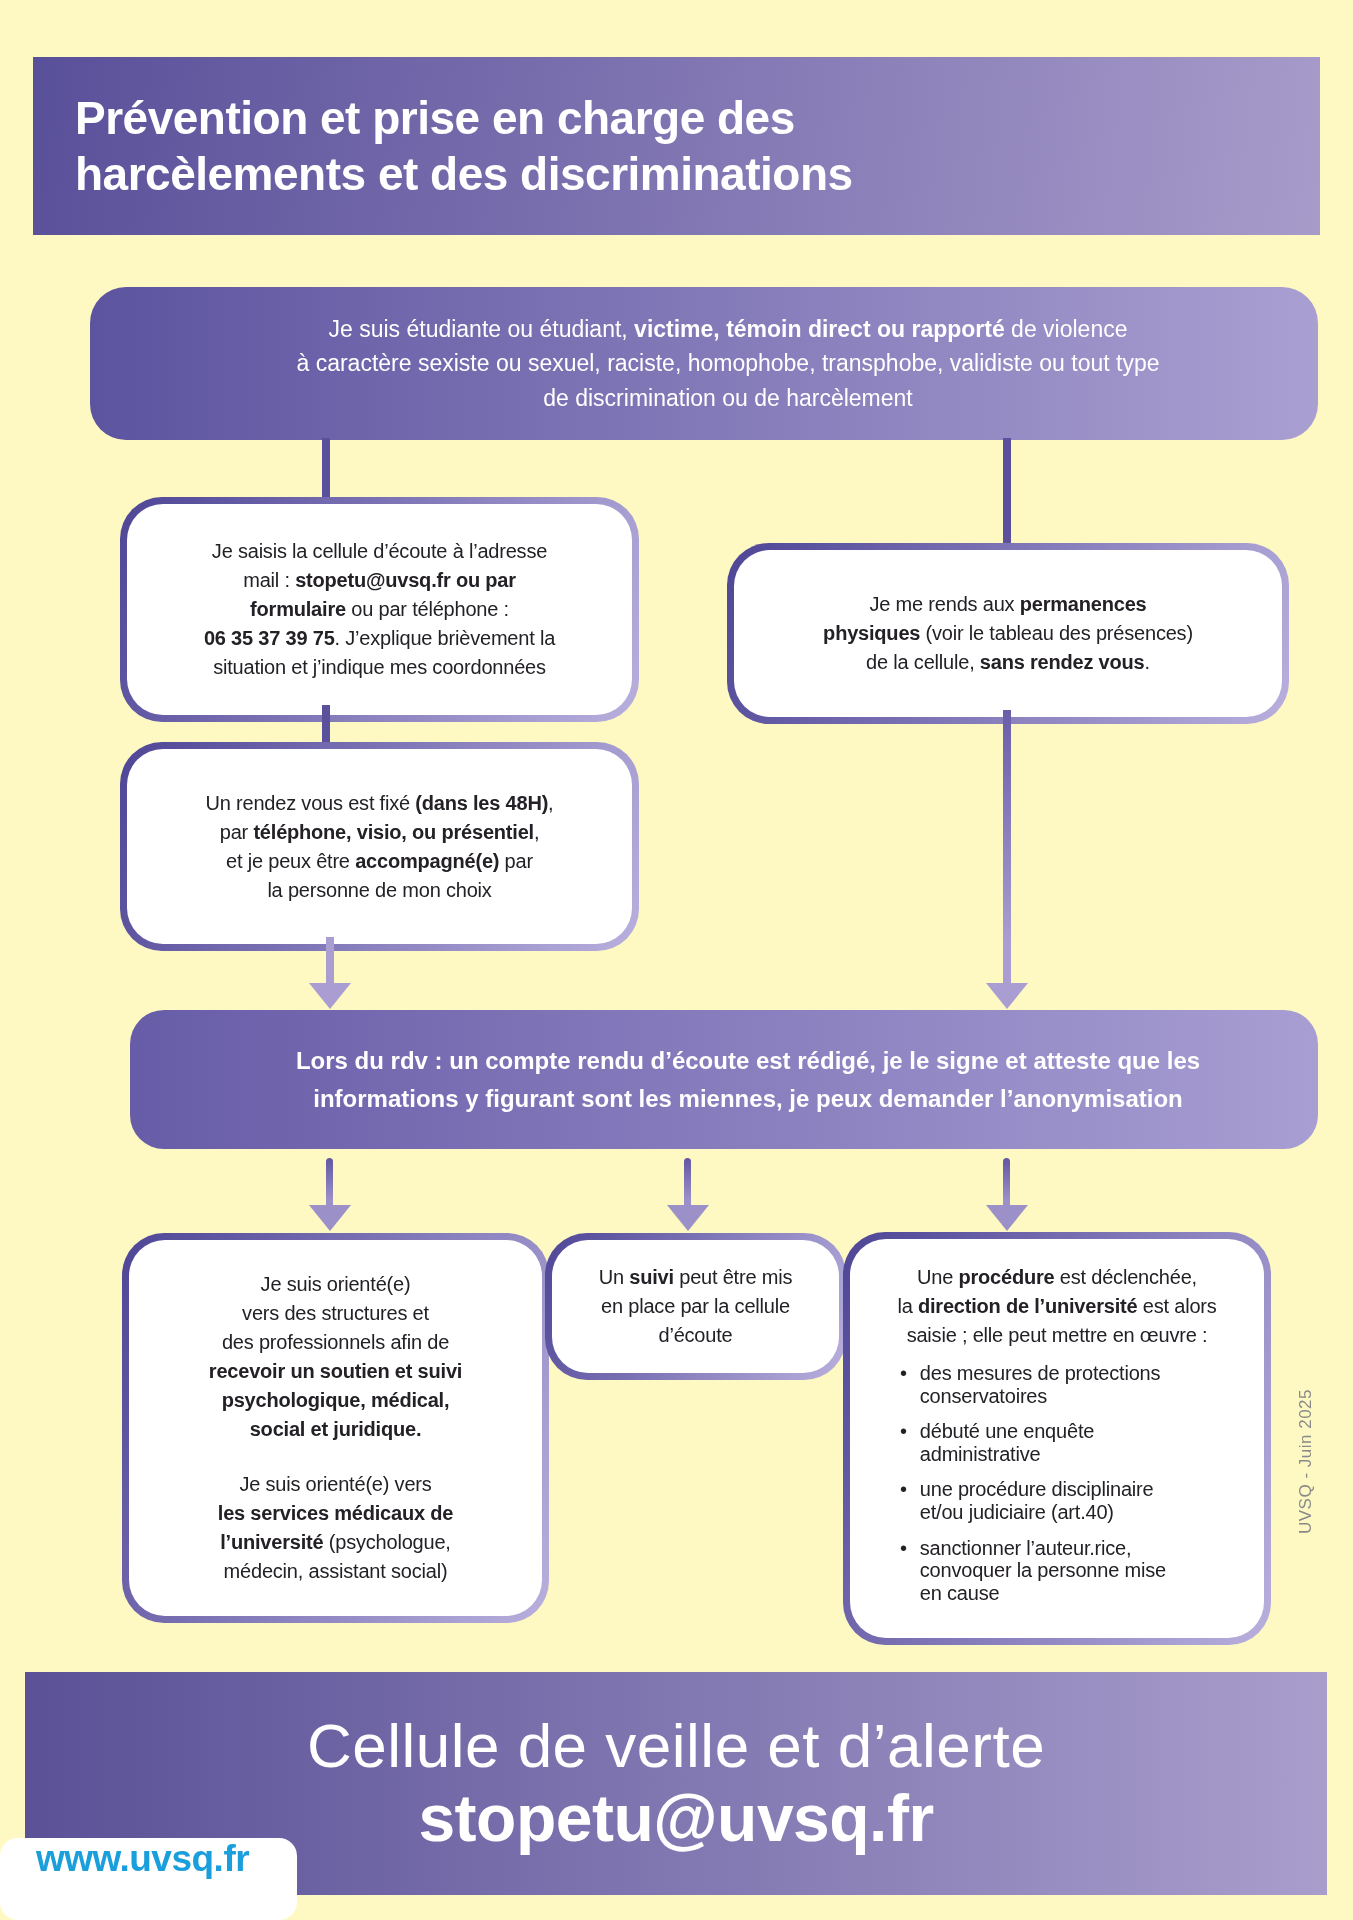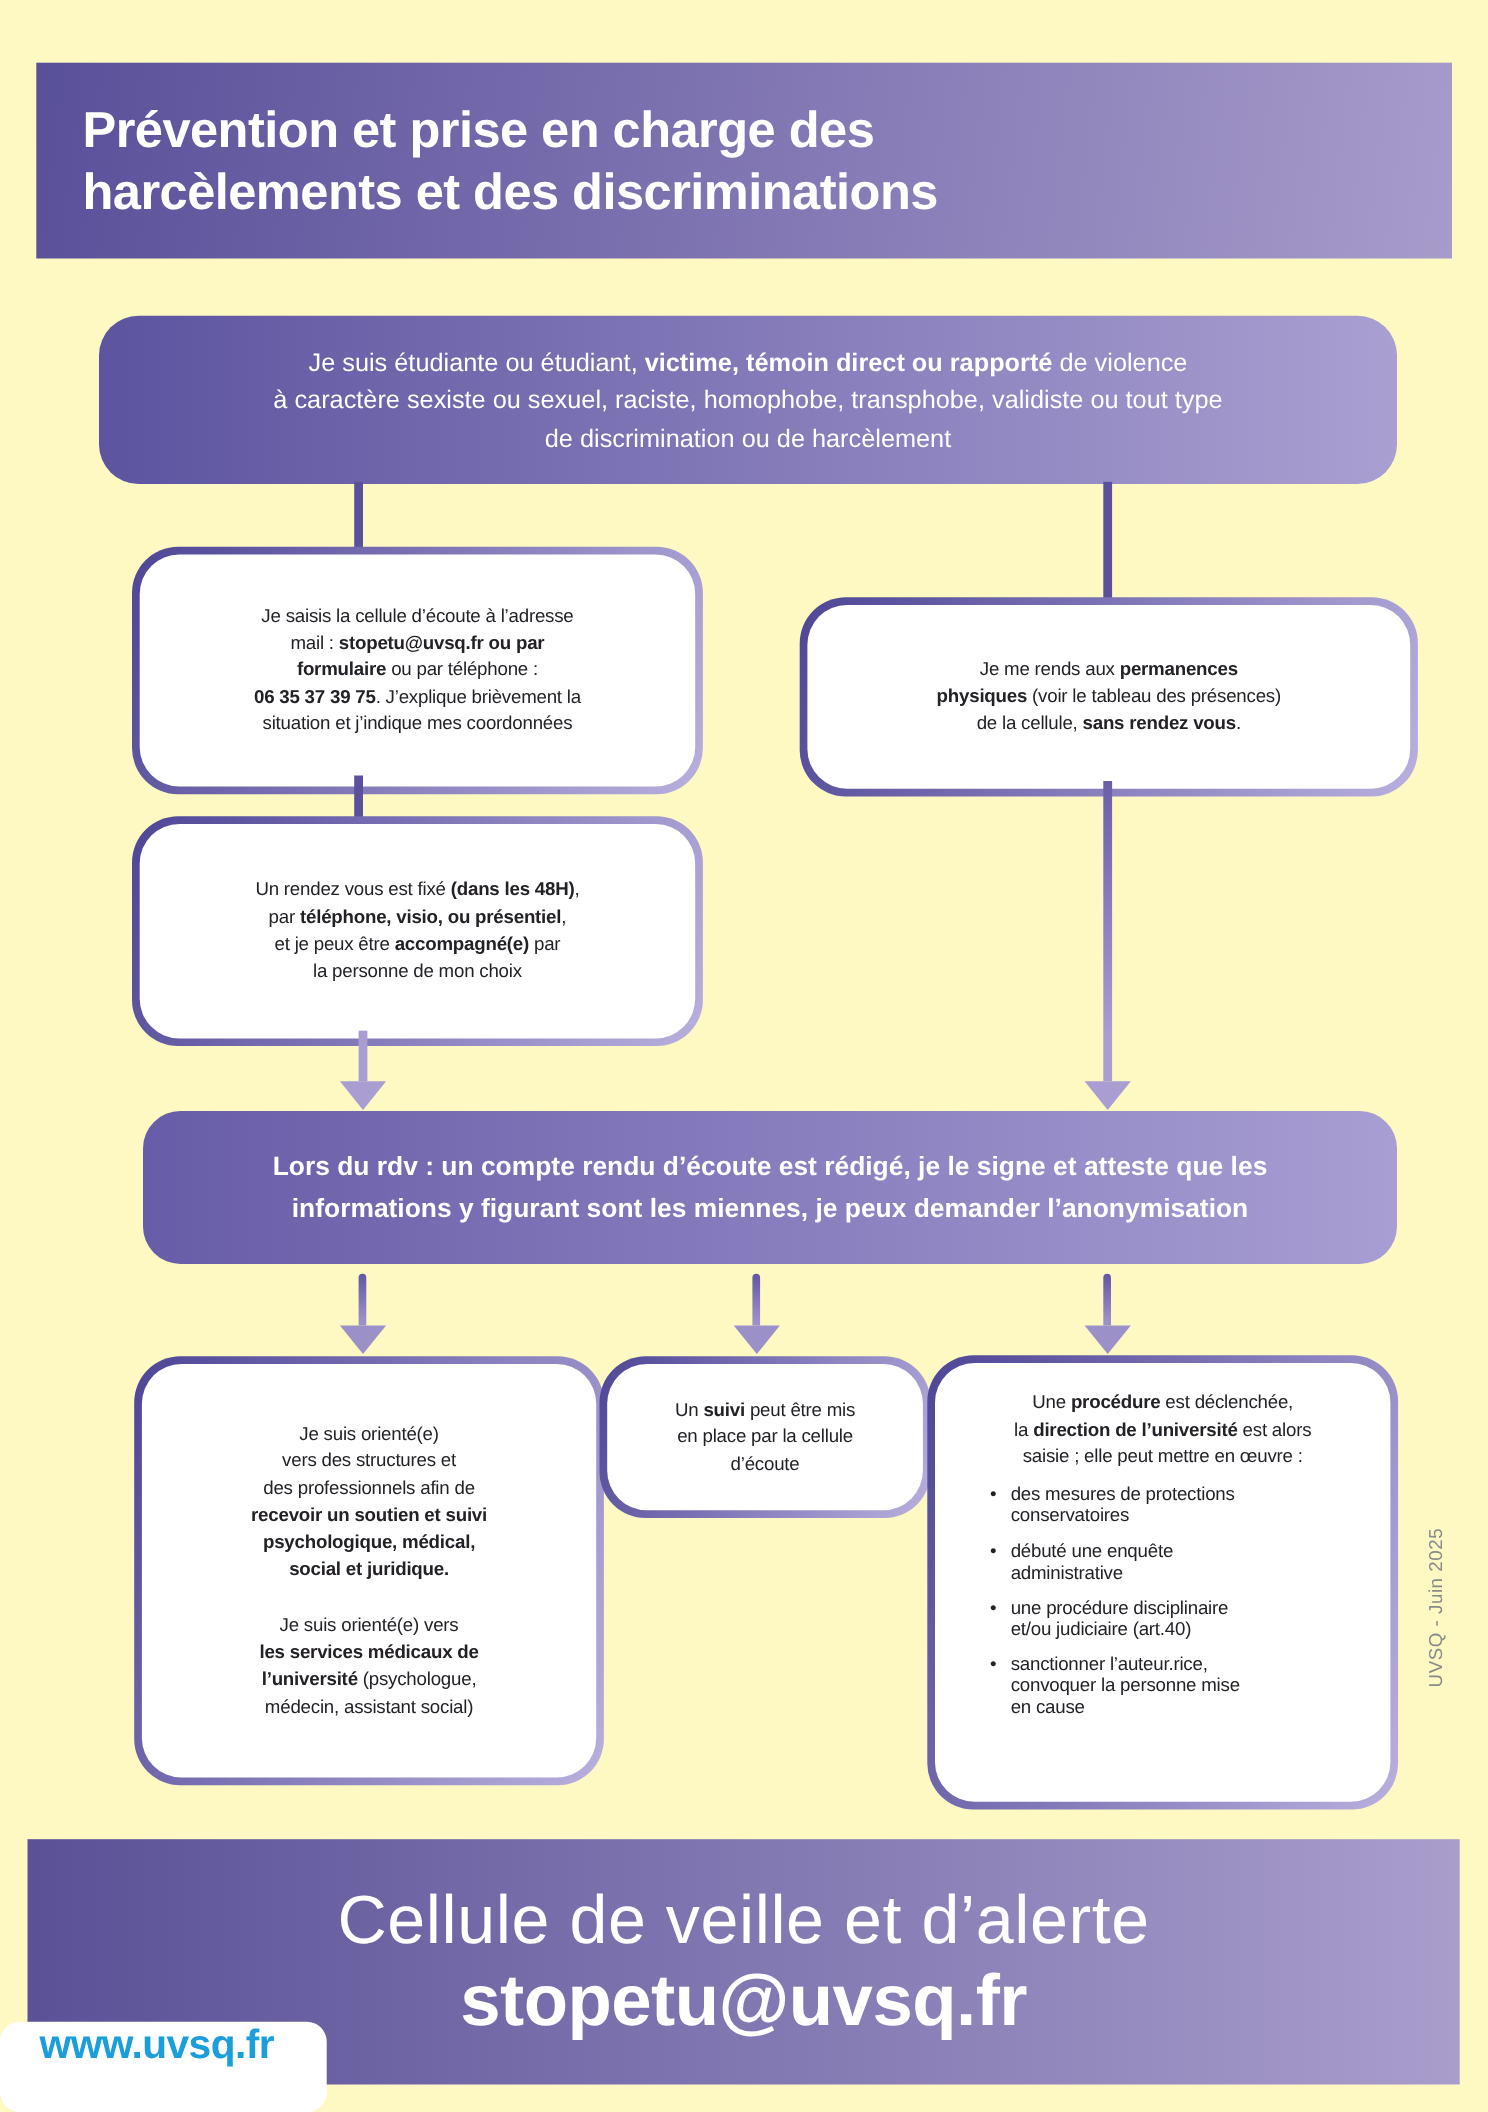--- a/index.html
+++ b/index.html
@@ -8,36 +8,36 @@
 
   
   .header{position:absolute;left:33px;top:57px;width:1287px;height:178px;
           background:linear-gradient(97deg,#59509a 0%,#a79bca 100%);
           display:flex;align-items:center;}
   .header h1{margin:0 0 0 42px;font-size:46px;line-height:1.22;font-weight:700;color:#ffffff;
              white-space:pre;letter-spacing:-0.5px;}
 
   
   .pnode{position:absolute;border-radius:36px;display:flex;align-items:center;justify-content:center;
-         color:#ffffff;text-align:center;}
+         color:#ffffff;text-align:center;padding-left:48px;}
   .intro-box{left:90px;top:287px;width:1180px;height:153px;
              background:linear-gradient(90deg,#5d54a0 0%,#a99fd1 100%);
              font-size:23px;line-height:1.5;font-weight:500;}
   .band2{left:130px;top:1010px;width:1140px;height:139px;border-radius:34px;
          background:linear-gradient(90deg,#675ca7 0%,#a89ed3 100%);
          font-size:24px;line-height:1.55;font-weight:600;}
   .rich{white-space:pre;}
   .rich b{font-weight:700;}
 
   
   .wbox{position:absolute;border-radius:42px;padding:7px;
         background:linear-gradient(115deg,#4e4596 0%,#b9b0de 100%);}
   .wbox-inner{width:100%;height:100%;box-sizing:border-box;background:#ffffff;border-radius:36px;
               display:flex;flex-direction:column;align-items:center;justify-content:center;
-              text-align:center;font-size:17px;line-height:1.45;letter-spacing:-0.2px;color:#232026;}
+              text-align:center;font-size:20px;line-height:1.45;letter-spacing:-0.2px;color:#232026;}
   .wbox-inner p{margin:0;}
   .box-contact{left:120px;top:497px;width:505px;height:211px;}
   .box-perm{left:727px;top:543px;width:548px;height:167px;}
   .box-rdv{left:120px;top:742px;width:505px;height:195px;}
   .box-orient{left:122px;top:1233px;width:413px;height:376px;}
   .box-orient .p1{margin-bottom:26px;}
   .box-suivi{left:545px;top:1233px;width:287px;height:133px;}
   .box-proc{left:843px;top:1232px;width:414px;height:399px;}
   .box-proc .wbox-inner{justify-content:flex-start;padding:24px 10px 26px 10px;align-items:center;}
   .box-proc ul{list-style:none;margin:12px 0 0 0;padding:0 0 0 40px;text-align:left;width:100%;box-sizing:border-box;}

